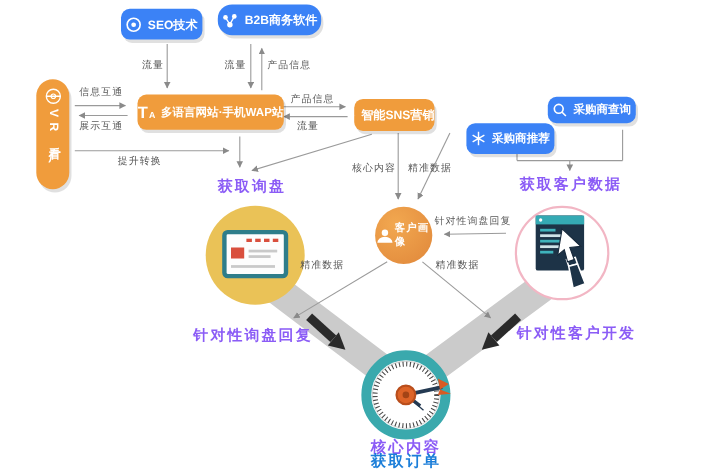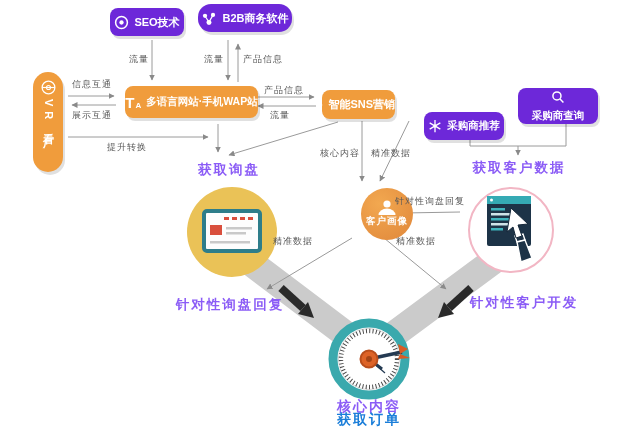--- a/index.html
+++ b/index.html
@@ -2,36 +2,36 @@
 <html><head>
 <meta charset="utf-8">
 <style>
   html,body{margin:0;padding:0;background:#fff;}
   #stage{position:relative;width:640px;height:427px;background:#ffffff;overflow:hidden;
          font-family:"Liberation Sans","DejaVu Sans",sans-serif;}
   #connectors{position:absolute;left:0;top:0;z-index:0;}
   .node{position:absolute;display:flex;align-items:center;justify-content:center;gap:5px;
         color:#fff;font-weight:700;font-size:11px;border-radius:8px;white-space:nowrap;
         box-shadow:2px 3px 0 rgba(0,0,0,0.12);z-index:2;}
-  .blue{background:#6d28d9;text-align:center;}
+  .blue{background:#3b82f6;text-align:center;}
   .orange{background:#f09c3c;}
   .vr-pill{position:absolute;left:33px;top:72px;width:30px;height:100px;background:#f09c3c;
         border-radius:15px;box-shadow:2px 3px 0 rgba(0,0,0,0.12);display:flex;flex-direction:column;
         align-items:center;padding-top:7px;color:#fff;z-index:2;box-sizing:border-box;}
   .vr-text{writing-mode:vertical-lr;font-weight:700;font-size:11px;letter-spacing:5px;margin-top:3px;}
   .lbl{position:absolute;font-size:9px;color:#585858;transform:translate(-50%,-50%);
        white-space:nowrap;letter-spacing:1px;z-index:3;}
   .title{position:absolute;font-size:13.5px;font-weight:700;color:#8b5cf6;
        transform:translate(-50%,-50%);white-space:nowrap;letter-spacing:2px;z-index:3;}
   .circle{position:absolute;border-radius:50%;display:flex;align-items:center;justify-content:center;z-index:2;}
   .gold{left:187px;top:187px;width:90px;height:90px;background:#eac257;}
   .pinkc{left:468px;top:187px;width:86px;height:86px;background:#ffffff;border:2.5px solid #f2b6c4;box-sizing:border-box;}
-  .persona{left:361px;top:188px;width:52px;height:52px;
+  .persona{left:341px;top:188px;width:52px;height:52px;
        background:radial-gradient(circle at 35% 30%,#f2a850,#e0873a);
-       flex-direction:column;color:#fff;font-weight:700;font-size:9.5px;letter-spacing:1px;}
+       flex-direction:row;color:#fff;font-weight:700;font-size:9.5px;letter-spacing:1px;}
   .clockwrap{position:absolute;left:328px;top:318px;width:82px;height:82px;z-index:2;}
   .coretitle{font-size:14px;}
   .coresub{color:#1b7ed9;font-size:14px;}
   .ticon{display:flex;align-items:baseline;font-weight:700;color:#fff;line-height:1;}
   .ticon .t{font-size:15px;} .ticon .a{font-size:8px;margin-left:1px;}
 </style>
 </head>
 <body>
 
 <div id="stage">
@@ -122,21 +122,21 @@
   </div>
 
   <div class="node blue" style="left:424px;top:88px;width:80px;height:28px;font-size:10.5px;margin-top:24px;">
     <svg width="14" height="14" viewBox="0 0 16 16">
       <path d="M8,1 V15 M1.9,4.5 L14.1,11.5 M1.9,11.5 L14.1,4.5" stroke="#fff" stroke-width="1.5"></path>
       <circle cx="8" cy="8" r="1.8" fill="#fff"></circle>
     </svg>
     <span>采购商推荐</span>
   </div>
 
-  <div class="node blue" style="left:518px;top:88px;width:80px;height:36px;font-size:10.5px;flex-direction:column;">
+  <div class="node blue" style="left:498px;top:88px;width:80px;height:24px;font-size:10.5px;">
     <svg width="14" height="14" viewBox="0 0 16 16">
       <circle cx="6.8" cy="6.8" r="4.6" stroke="#fff" stroke-width="1.7" fill="none"></circle>
       <path d="M10.3,10.3 L14.2,14.2" stroke="#fff" stroke-width="1.7"></path>
     </svg>
     <span>采购商查询</span>
   </div>
 
   <div class="lbl" style="left:139px;top:59px;">流量</div>
   <div class="lbl" style="left:214px;top:59px;">流量</div>
   <div class="lbl" style="left:263px;top:59px;">产品信息</div>

